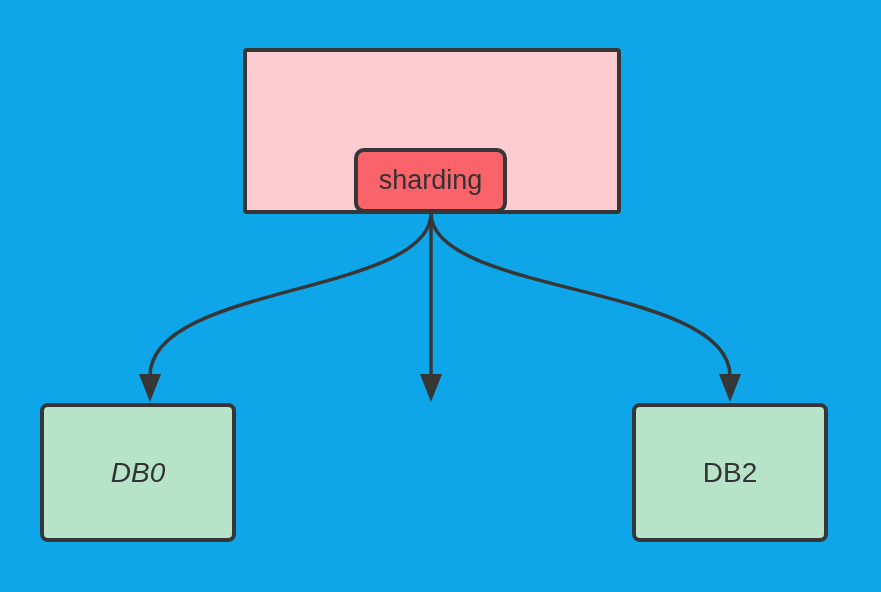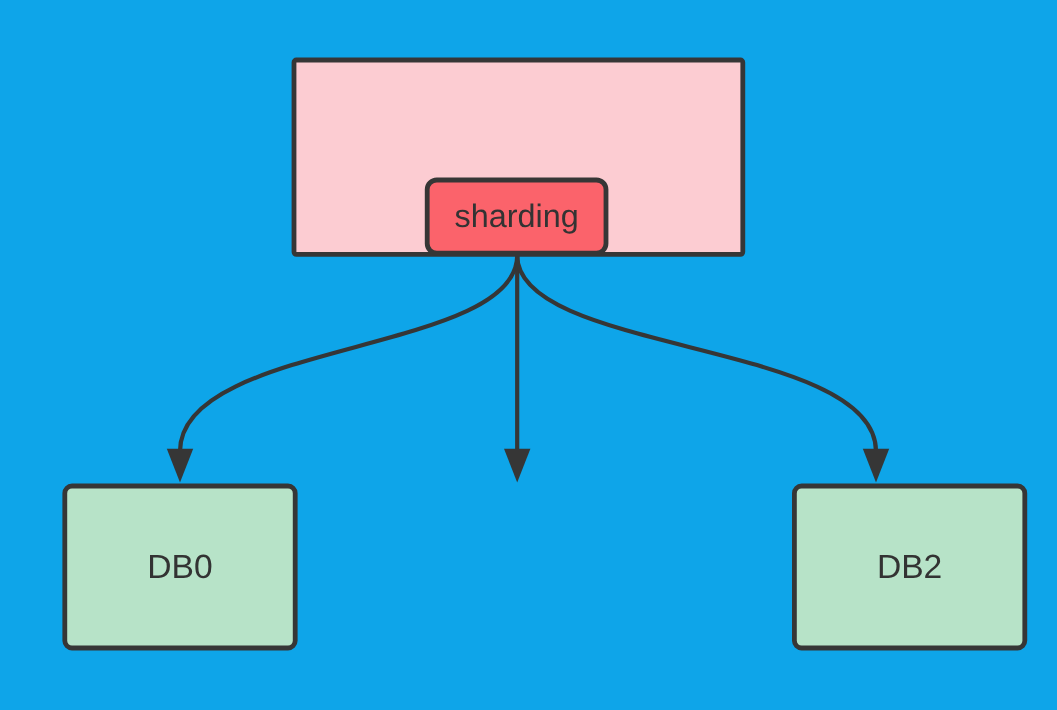--- a/index.html
+++ b/index.html
@@ -64,23 +64,23 @@
   }
   .db-box {
     top: 403px;
     width: 196px;
     height: 139px;
     background: #b7e3c8;
     border-radius: 8px;
     font-size: 28px;
     z-index: 2;
   }
-  .db0 { left: 52px; }
+  .db0 { left: 40px; font-style: italic; }
   .db1 { left: 333px; }
-  .db2 { left: 660px; }
+  .db2 { left: 632px; }
 </style>
 </head>
 <body>
 
 <div class="canvas">
 
   <svg class="arrows-layer" viewBox="0 0 881 592" xmlns="http://www.w3.org/2000/svg">
 
     <g>
       <path d="M 431 213 C 431 295, 150 284, 150 376" fill="none" stroke="#363636" stroke-width="3.5" stroke-linecap="round"></path>

